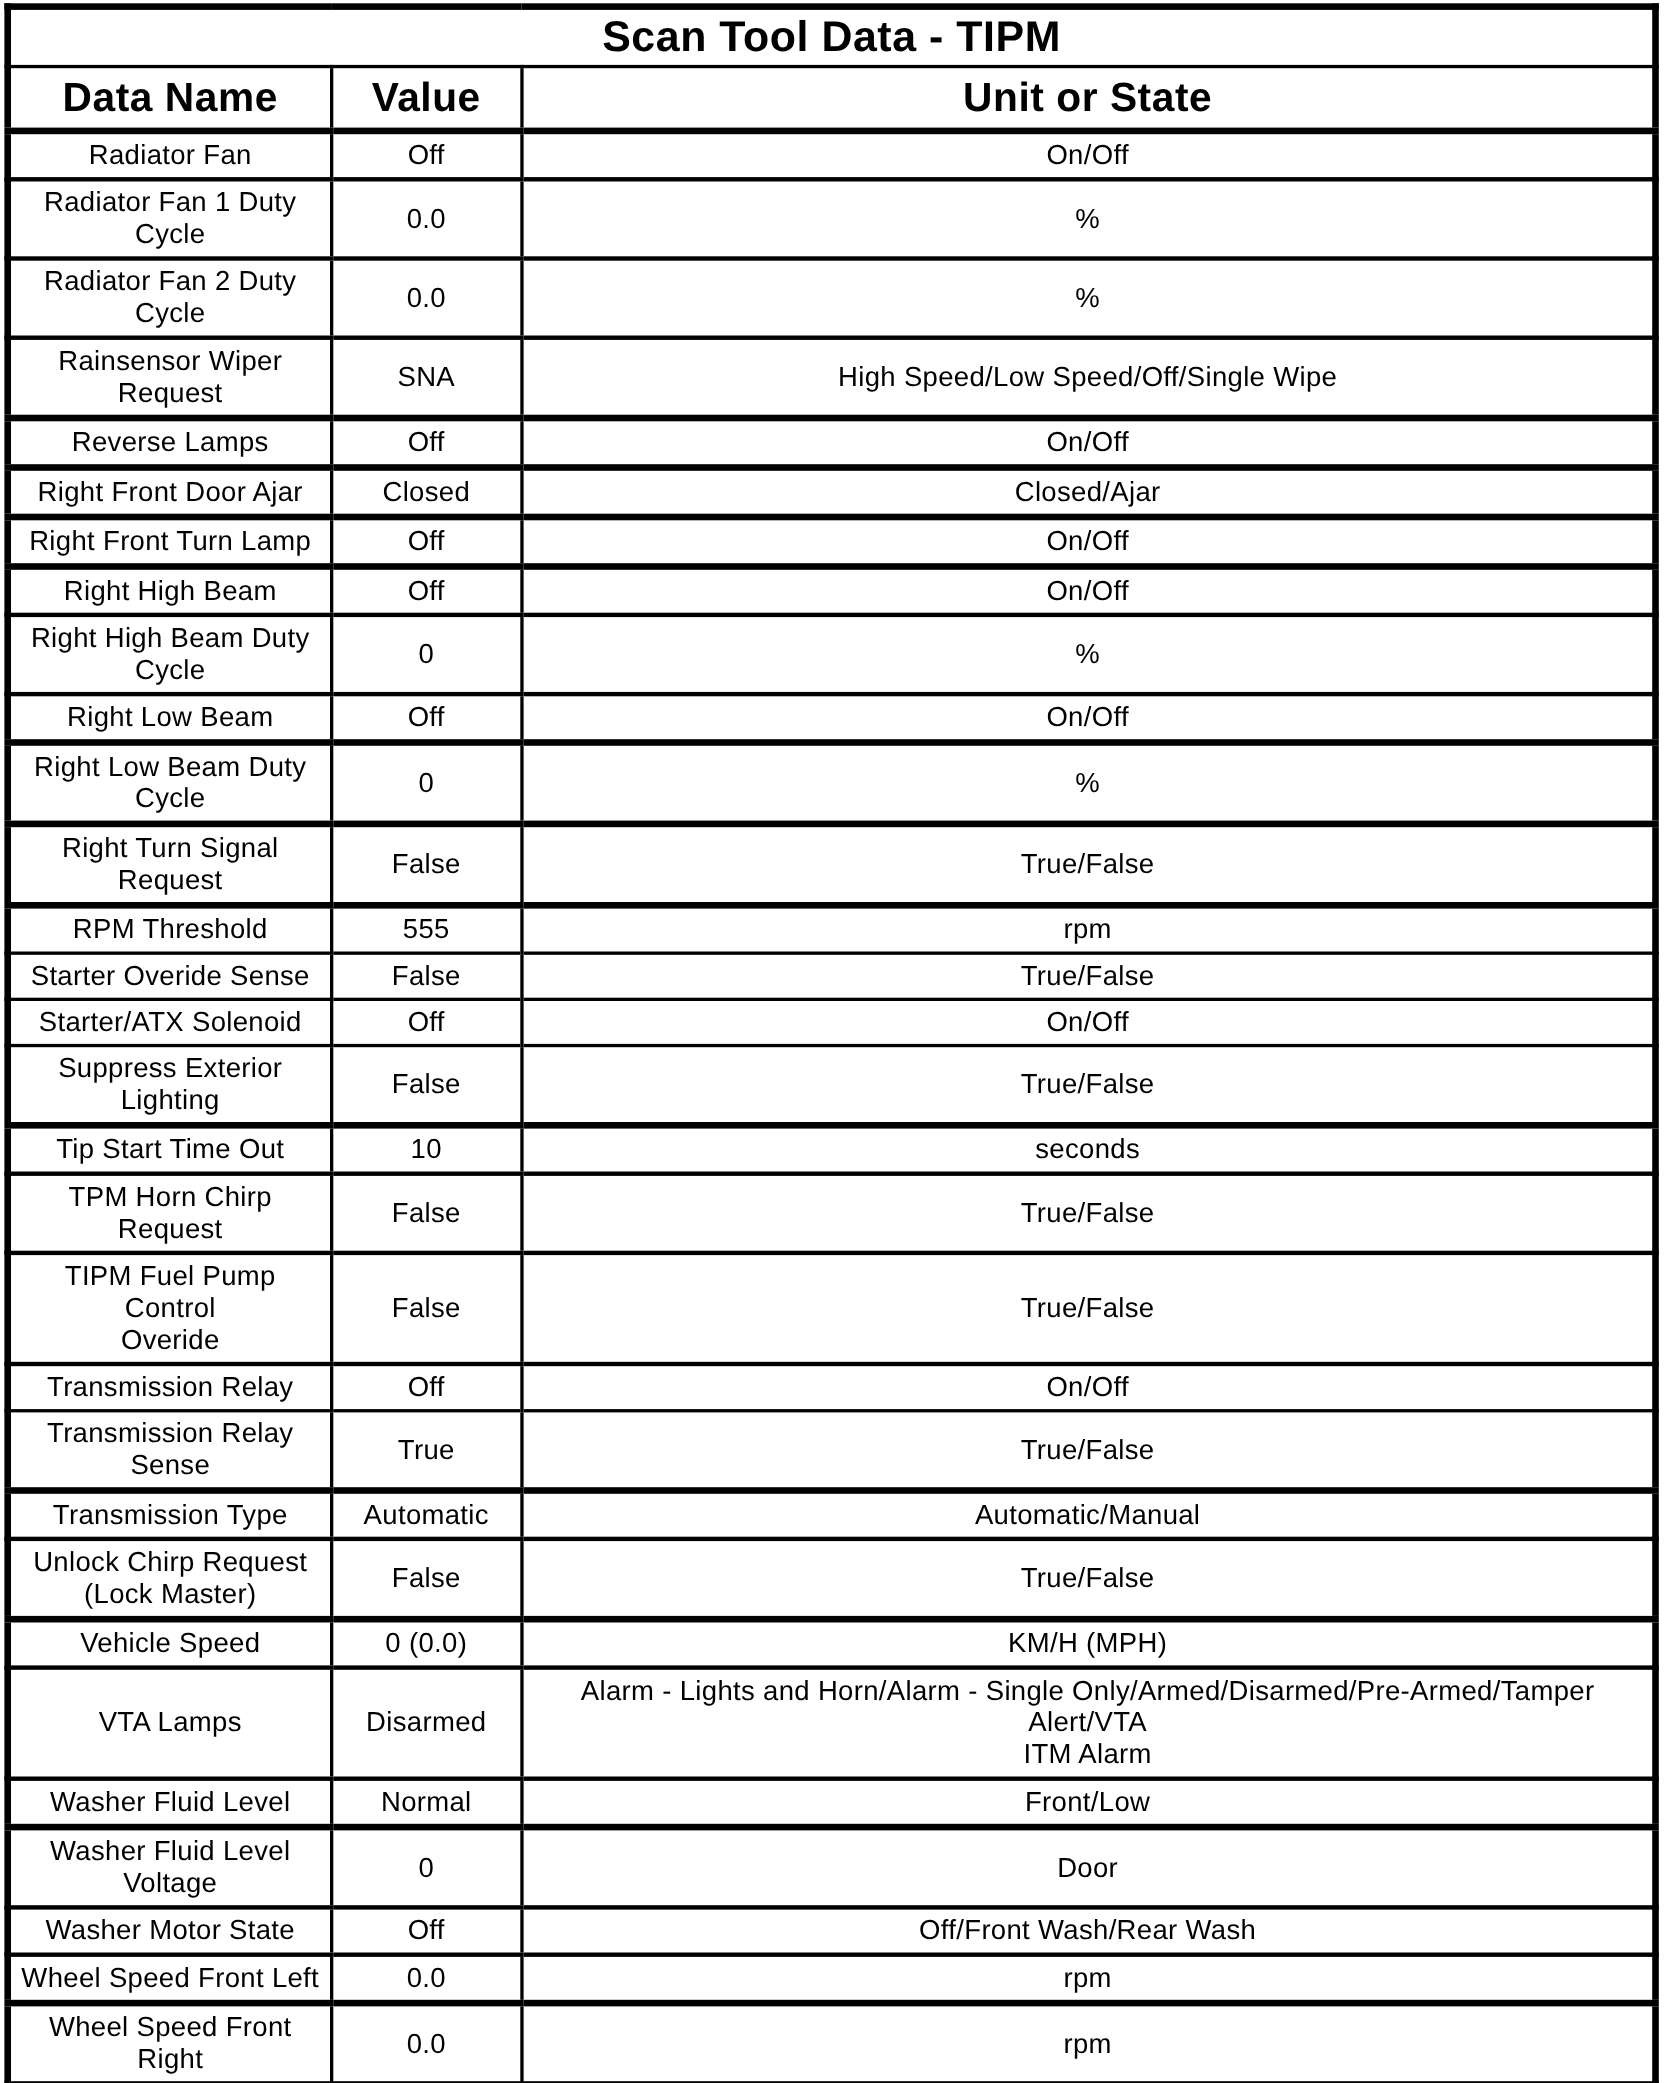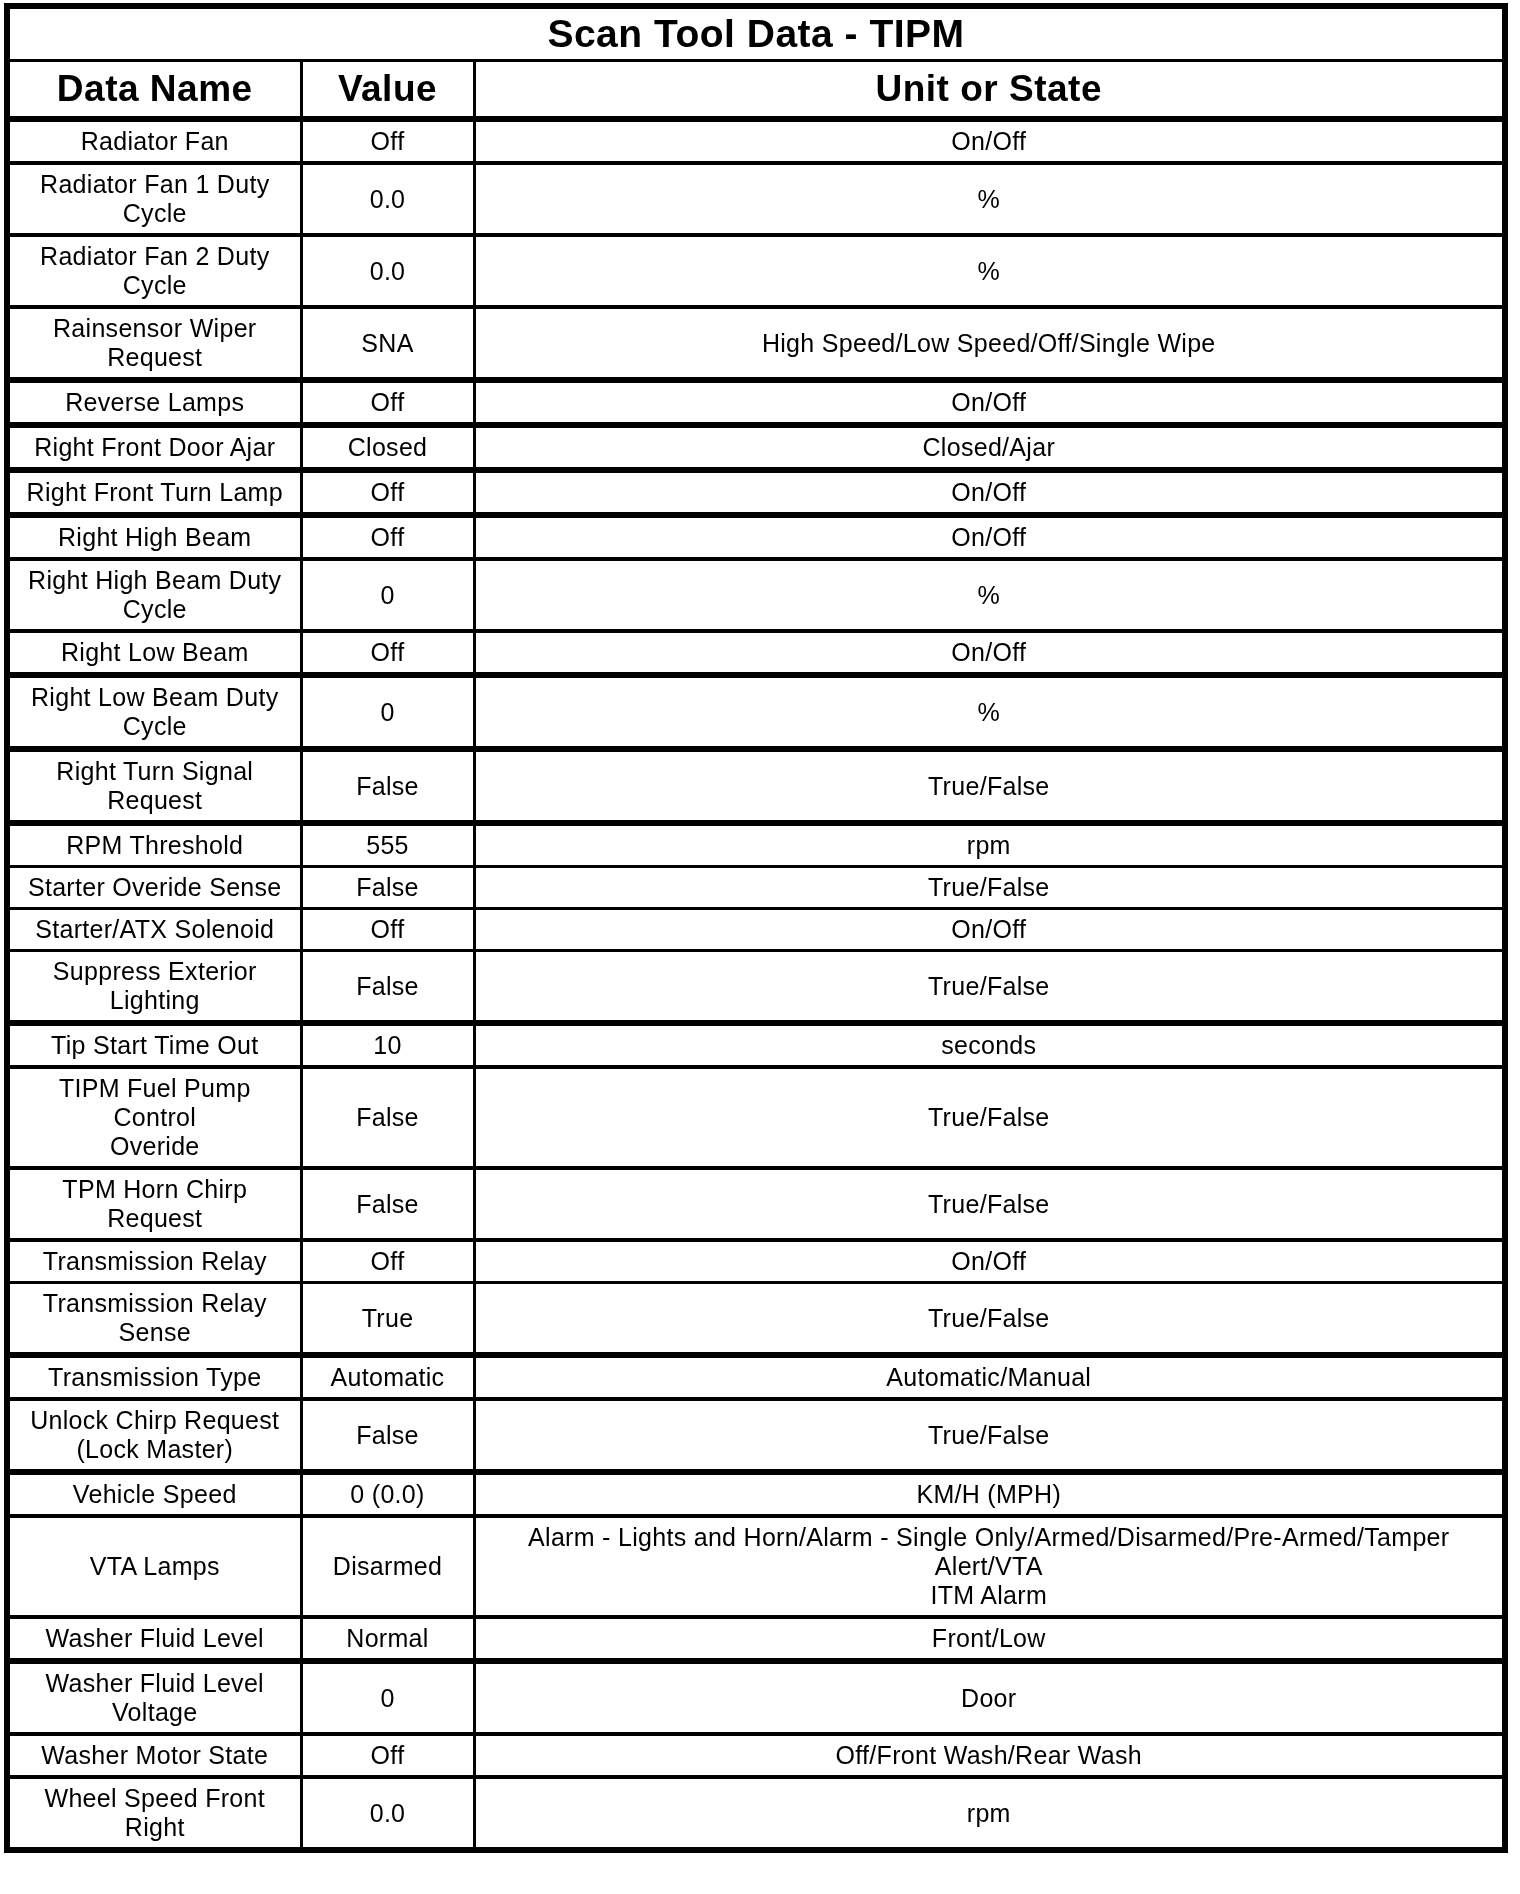--- a/index.html
+++ b/index.html
@@ -192,28 +192,28 @@
 Lighting</td>
         <td>False</td>
         <td>True/False</td>
       </tr>
         <tr>
         <td>Tip Start Time Out</td>
         <td>10</td>
         <td>seconds</td>
       </tr>
         <tr>
+        <td>TPM Horn Chirp
+Request</td>
+        <td>False</td>
+        <td>True/False</td>
+      </tr>
+        <tr>
         <td>TIPM Fuel Pump Control
 Overide</td>
-        <td>False</td>
-        <td>True/False</td>
-      </tr>
-        <tr>
-        <td>TPM Horn Chirp
-Request</td>
         <td>False</td>
         <td>True/False</td>
       </tr>
         <tr>
         <td>Transmission Relay</td>
         <td>Off</td>
         <td>On/Off</td>
       </tr>
         <tr>
         <td>Transmission Relay
@@ -253,20 +253,25 @@
 Voltage</td>
         <td>0</td>
         <td>Door</td>
       </tr>
         <tr>
         <td>Washer Motor State</td>
         <td>Off</td>
         <td>Off/Front Wash/Rear Wash</td>
       </tr>
         <tr>
+        <td>Wheel Speed Front Left</td>
+        <td>0.0</td>
+        <td>rpm</td>
+      </tr>
+        <tr>
         <td>Wheel Speed Front
 Right</td>
         <td>0.0</td>
         <td>rpm</td>
       </tr>
       </tbody>
   </table>
 </div>
 
 </body></html>

